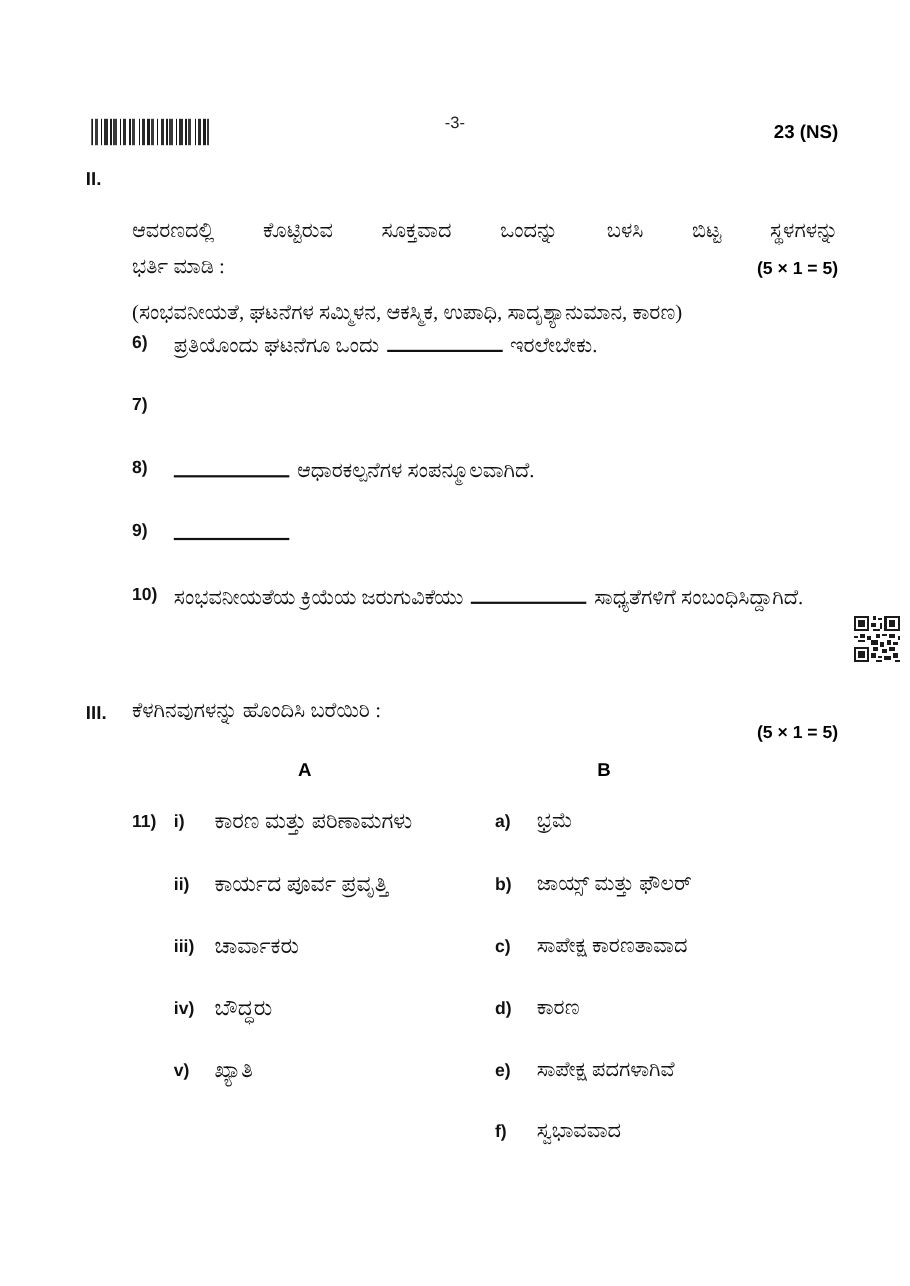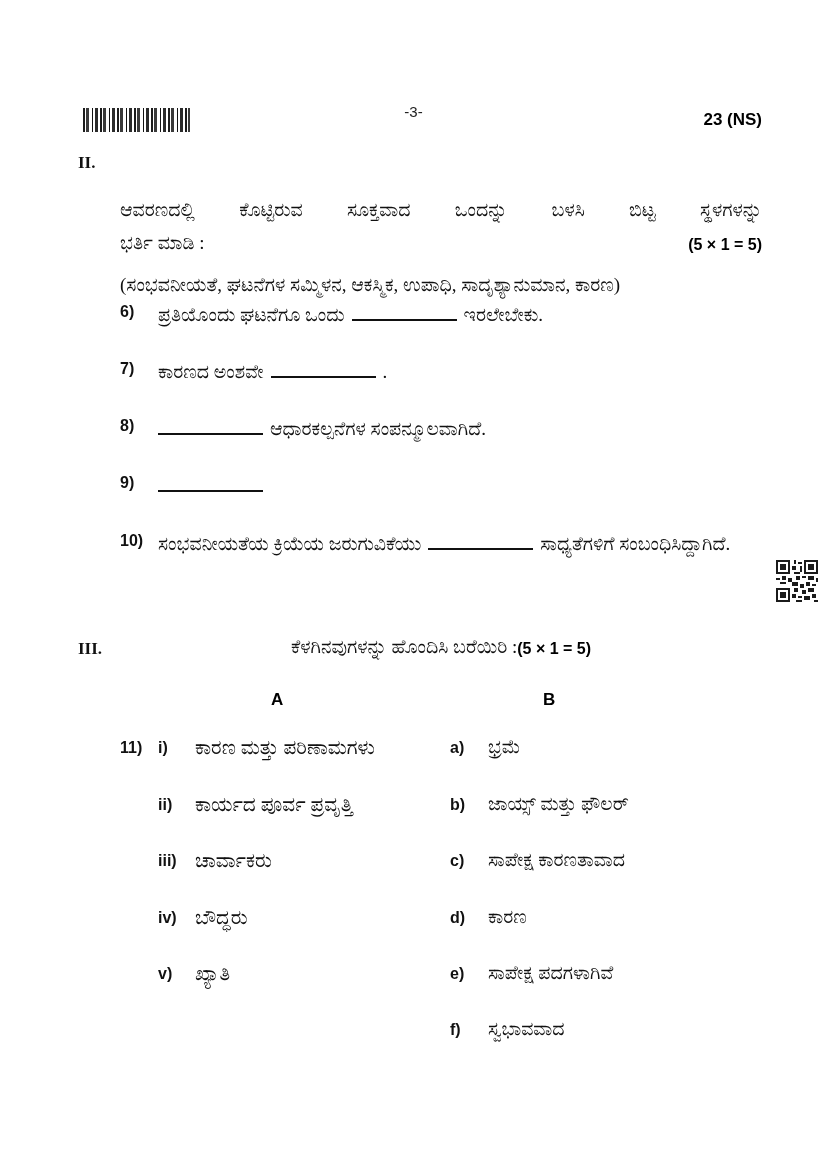--- a/index.html
+++ b/index.html
@@ -18,32 +18,32 @@
   }
   .page-num{
     position:absolute;top:103px;left:0;width:100%;text-align:center;
     font-size:15px;letter-spacing:0px;color:#222;
   }
   .paper-code{
     position:absolute;top:110px;right:65px;font-weight:700;font-size:17px;color:#000;
   }
   
   .sec{position:absolute;left:78px;width:684px;display:flex;}
-  .sec-marker{flex:0 0 42px;font-weight:700;font-size:17px;padding-top:3px;color:#111;font-family:Liberation Serif, serif;}
+  .sec-marker{flex:0 0 42px;font-weight:700;font-size:17px;padding-top:3px;color:#111;}
   .sec-body{flex:1;min-width:0;}
   .sec2{top:150px;}
   .sec3{top:636px;}
   .instr1{
     font-size:19px;line-height:27px;text-align:justify;text-align-last:justify;
     white-space:nowrap;overflow:hidden;color:#111;margin-top:46px;
   }
   .instr2{display:flex;justify-content:space-between;margin-top:9px;font-size:19px;color:#111;}
   .marks{font-weight:700;font-size:16px;color:#000;align-self:flex-end;}
   .wordbank{margin-top:16px;font-size:19px;line-height:29px;color:#111;max-width:642px;}
-  .sec3-line{display:flex;justify-content:center;font-size:19px;color:#111;}
+  .sec3-line{display:flex;justify-content:space-between;font-size:19px;color:#111;flex-direction:column;}
   
   .q{position:absolute;left:120px;width:647px;display:flex;}
   .q-num{flex:0 0 38px;font-weight:700;font-size:16px;padding-top:3px;color:#111;}
   .q-body{font-size:19px;line-height:30px;color:#111;max-width:604px;}
   .blank{
     display:inline-block;width:105px;height:14px;
     border-bottom:2px solid #111;margin:0 7px;vertical-align:baseline;
   }
   .q6{top:300px;}.q7{top:357px;}.q8{top:414px;}.q9{top:471px;}.q10{top:529px;}
   
@@ -81,21 +81,20 @@
     </div>
   </div>
 
   <div class="q q6">
     <span class="q-num latin">6)</span>
     <span class="q-body"><span>ಪ್ರತಿಯೊಂದು ಘಟನೆಗೂ ಒಂದು</span><span class="blank"></span><span>ಇರಲೇಬೇಕು.</span></span>
   </div>
 
   <div class="q q7">
     <span class="q-num latin">7)</span>
-    <span class="q-body"><span>ಕಾರಣದ ಅಂಶವೇ</span><span class="blank"></span><span>.</span></span>
   </div>
 
   <div class="q q8">
     <span class="q-num latin">8)</span>
     <span class="q-body"><span class="blank" style="margin-left:0;"></span><span>ಆಧಾರಕಲ್ಪನೆಗಳ ಸಂಪನ್ಮೂಲವಾಗಿದೆ.</span></span>
   </div>
 
   <div class="q q9">
     <span class="q-num latin">9)</span>
     <span class="q-body"><span class="blank" style="margin-left:0;"></span></span>

